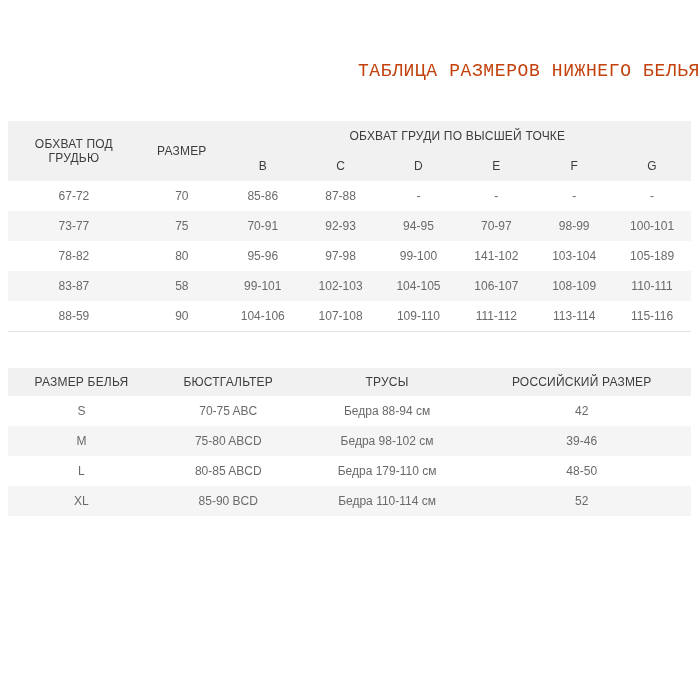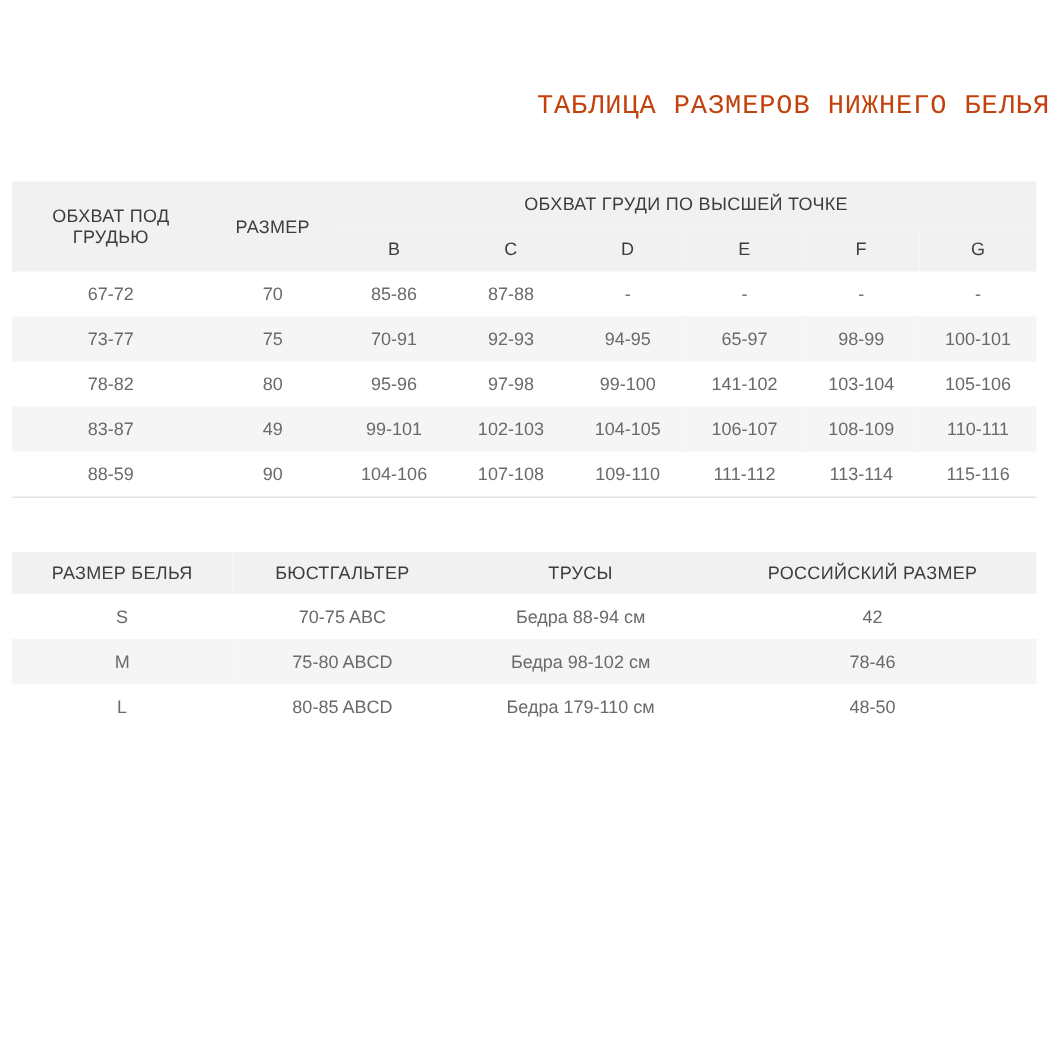--- a/index.html
+++ b/index.html
@@ -107,37 +107,37 @@
         <td>-</td>
         <td>-</td>
         <td>-</td>
       </tr>
       <tr>
         <td>73-77</td>
         <td>75</td>
         <td>70-91</td>
         <td>92-93</td>
         <td>94-95</td>
-        <td>65-97</td>
+        <td>70-97</td>
         <td>98-99</td>
         <td>100-101</td>
       </tr>
       <tr>
         <td>78-82</td>
         <td>80</td>
         <td>95-96</td>
         <td>97-98</td>
         <td>99-100</td>
         <td>141-102</td>
         <td>103-104</td>
-        <td>105-106</td>
+        <td>105-189</td>
       </tr>
       <tr>
         <td>83-87</td>
-        <td>49</td>
+        <td>58</td>
         <td>99-101</td>
         <td>102-103</td>
         <td>104-105</td>
         <td>106-107</td>
         <td>108-109</td>
         <td>110-111</td>
       </tr>
       <tr>
         <td>88-59</td>
         <td>90</td>
@@ -170,24 +170,30 @@
       <tr>
         <td>S</td>
         <td>70-75 ABC</td>
         <td>Бедра 88-94 см</td>
         <td>42</td>
       </tr>
       <tr>
         <td>M</td>
         <td>75-80 ABCD</td>
         <td>Бедра 98-102 см</td>
-        <td>78-46</td>
+        <td>39-46</td>
       </tr>
       <tr>
         <td>L</td>
         <td>80-85 ABCD</td>
         <td>Бедра 179-110 см</td>
         <td>48-50</td>
       </tr>
+      <tr>
+        <td>XL</td>
+        <td>85-90 BCD</td>
+        <td>Бедра 110-114 см</td>
+        <td>52</td>
+      </tr>
     </tbody>
   </table>
 
 </div>
 
 </body></html>

